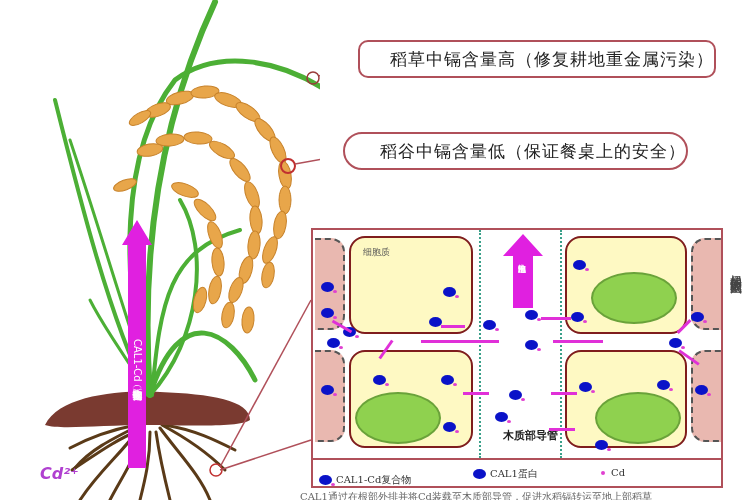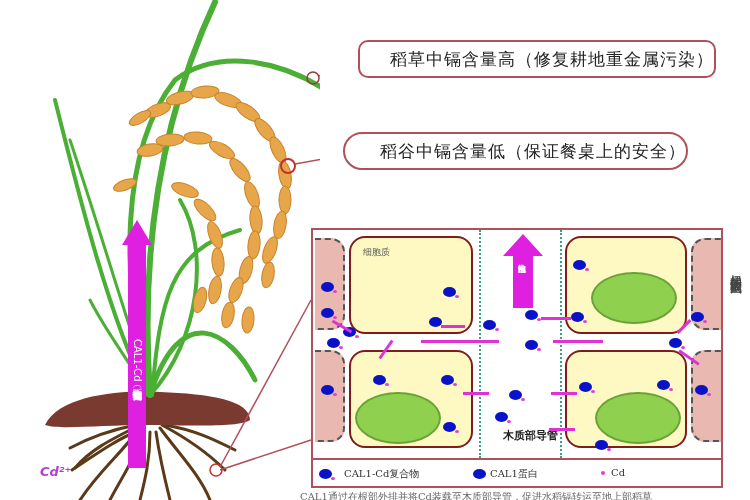--- a/index.html
+++ b/index.html
@@ -99,21 +99,21 @@
 
   <g stroke="#b0505a" stroke-width="1.5" fill="none">
     <line x1="319" y1="76" x2="360" y2="62"></line>
     <line x1="295" y1="164" x2="345" y2="155"></line>
     <line x1="220" y1="467" x2="311" y2="300"></line>
     <line x1="220" y1="470" x2="311" y2="440"></line>
   </g>
 </svg>
 
 <div class="abs" style="left:130px;top:260px;width:14px;height:200px;writing-mode:vertical-rl;font-size:10px;color:#fff;text-align:center;overflow:hidden;">CAL1-Cd复合物（长距离运输）</div>
-<div class="abs" style="left:40px;top:464px;font-size:13px;font-style:italic;color:#b040d0;font-weight:bold;">Cd²⁺</div>
+<div class="abs" style="left:40px;top:464px;font-size:16px;font-style:italic;color:#b040d0;font-weight:bold;">Cd²⁺</div>
 
 <div class="callout" style="left:358px;top:40px;width:358px;height:38px;">
   <span>稻草中镉含量高（修复耕地重金属污染）</span>
 </div>
 <div class="callout" style="left:343px;top:132px;width:345px;height:38px;border-radius:19px;">
   <span>稻谷中镉含量低（保证餐桌上的安全）</span>
 </div>
 
 <div id="panel">
 
@@ -179,21 +179,21 @@
   <div class="arr" style="left:236px;top:198px;width:26px;"></div>
   <div class="arr" style="left:18px;top:95px;width:22px;transform:rotate(30deg);"></div>
   <div class="arr" style="left:62px;top:118px;width:22px;transform:rotate(-55deg);"></div>
   <div class="arr" style="left:362px;top:95px;width:18px;transform:rotate(-45deg);"></div>
   <div class="arr" style="left:364px;top:126px;width:24px;transform:rotate(35deg);"></div>
 </div>
 
 <div class="sidetext" style="left:727px;top:265px;">根的局部放大模式图</div>
 
 <div id="legend">
-  <div class="abs" style="left:6px;top:7px;display:flex;align-items:center;gap:12px;">
+  <div class="abs" style="left:6px;top:13px;display:flex;align-items:center;gap:4px;">
     <span class="dot" style="position:relative;"></span>
     <span>CAL1-Cd复合物</span>
   </div>
   <div class="abs" style="left:160px;top:7px;display:flex;align-items:center;gap:4px;">
     <span style="display:inline-block;width:13px;height:10px;background:#0a12c8;border-radius:50%;"></span>
     <span>CAL1蛋白</span>
   </div>
   <div class="abs" style="left:288px;top:7px;display:flex;align-items:center;gap:6px;">
     <span style="display:inline-block;width:4px;height:4px;background:#e040d0;border-radius:50%;"></span>
     <span>Cd</span>

